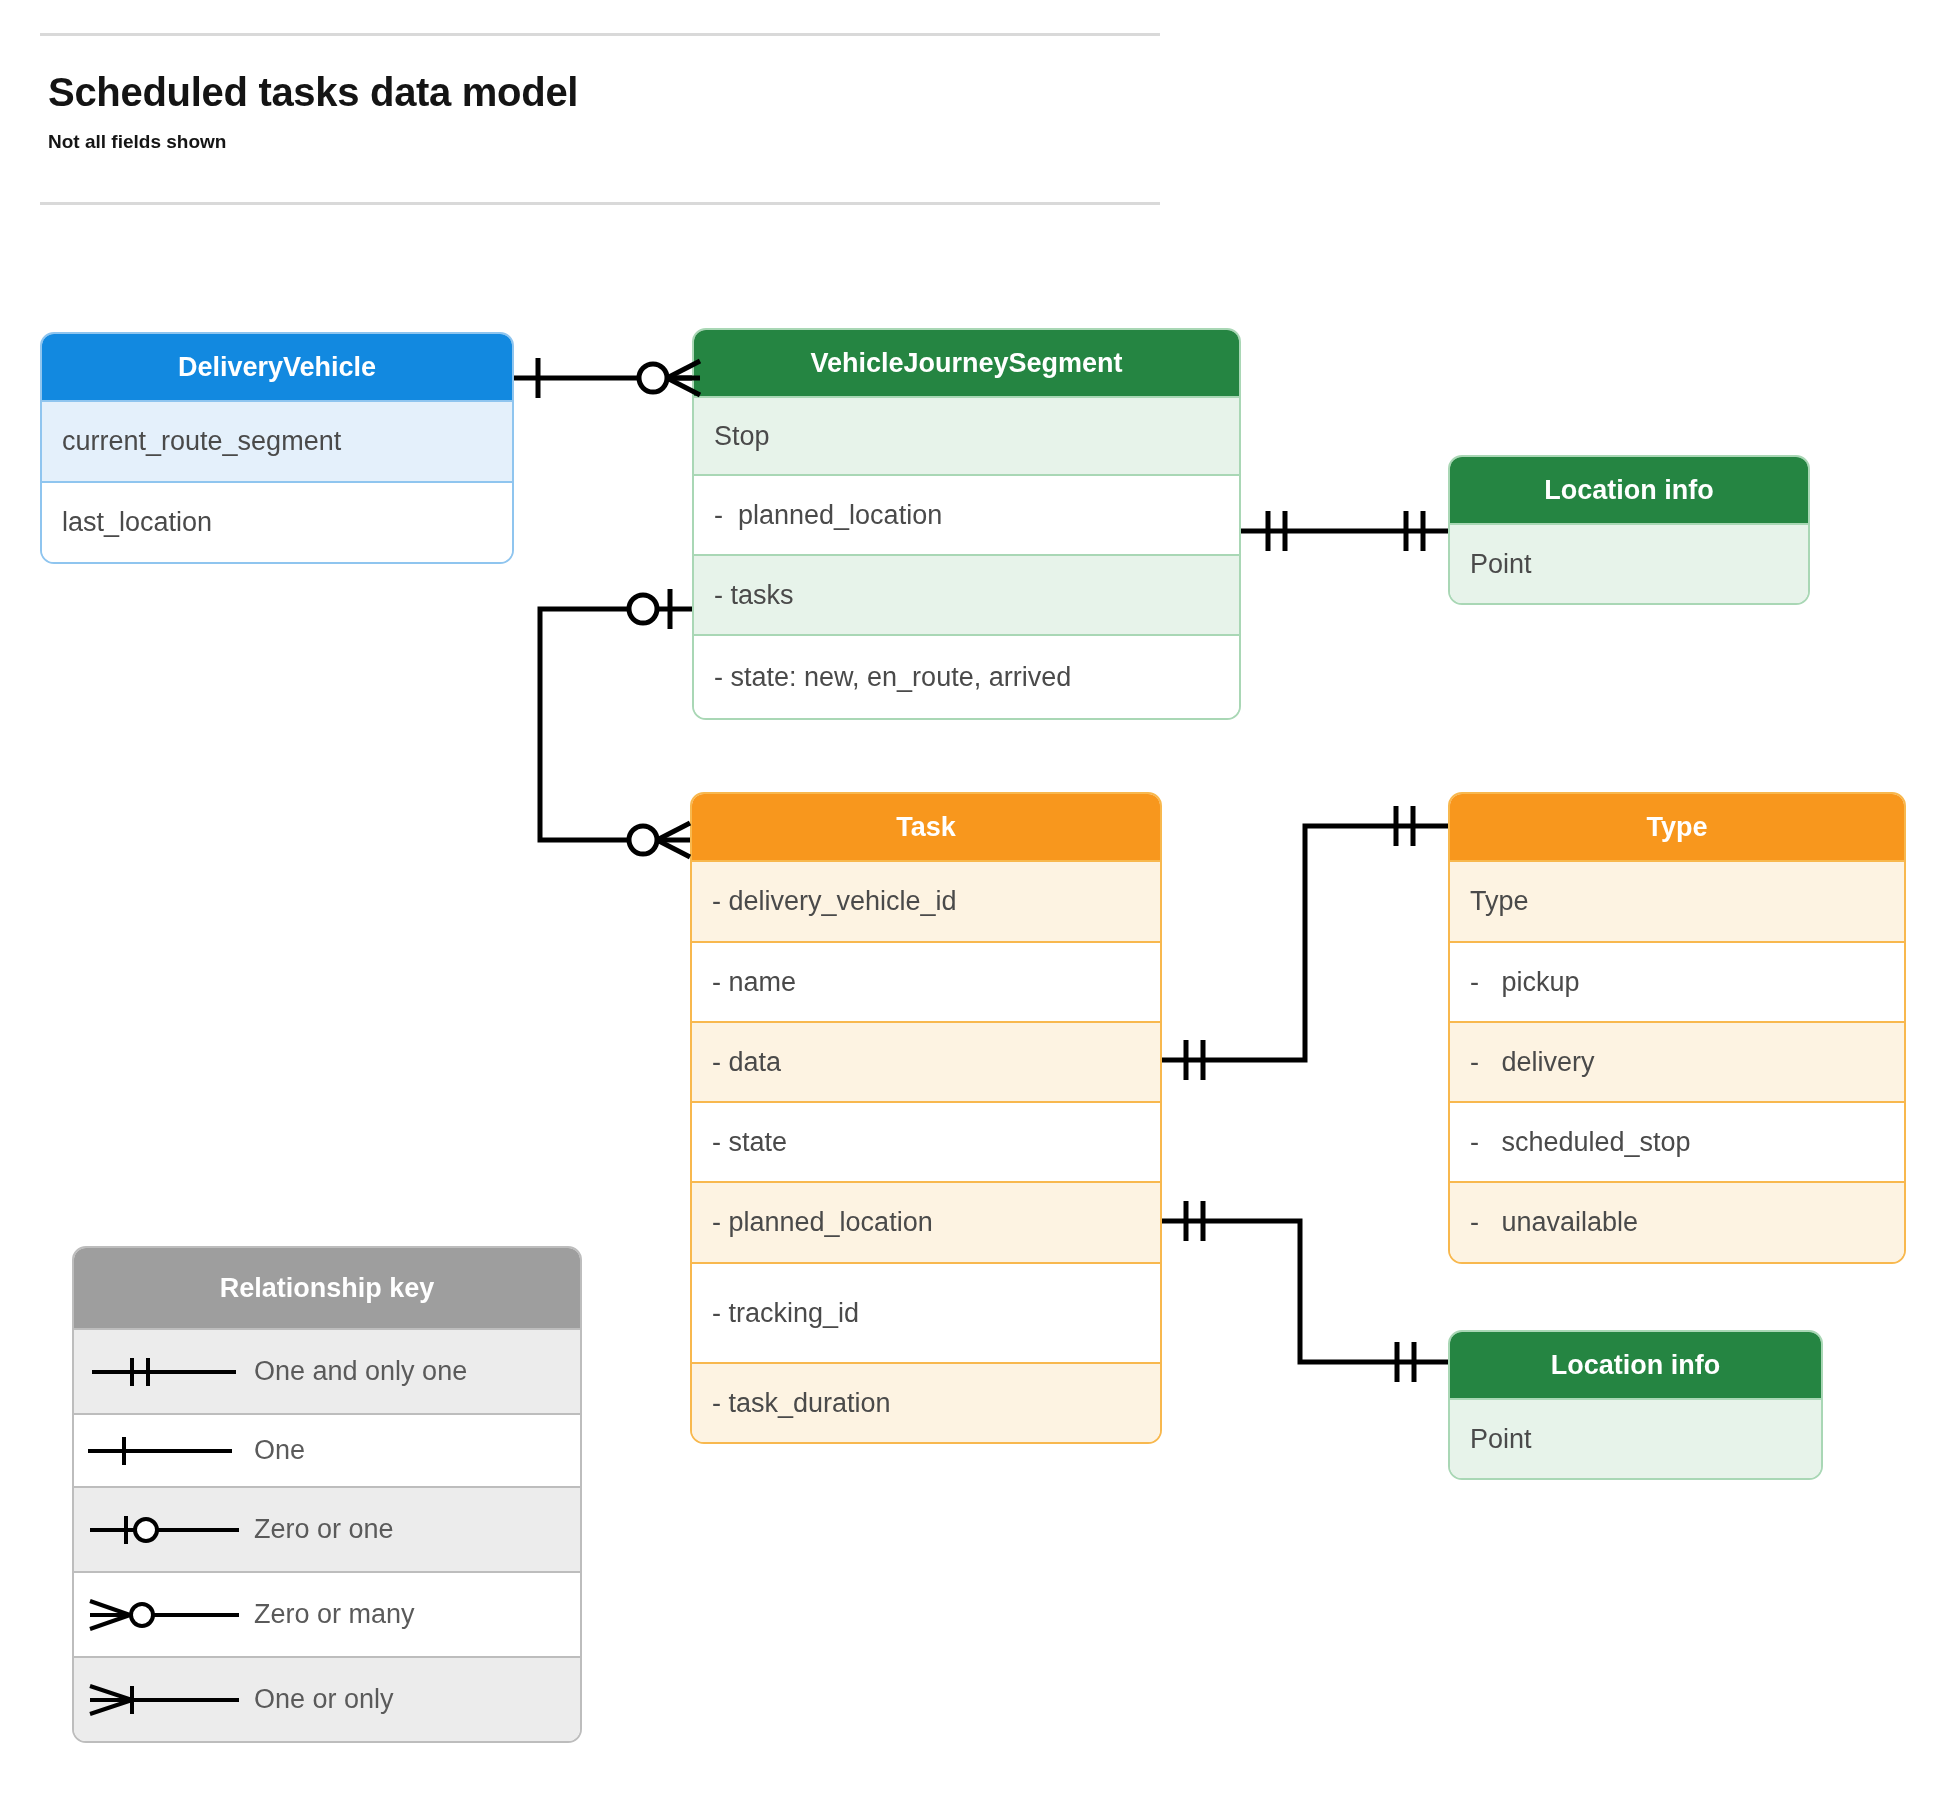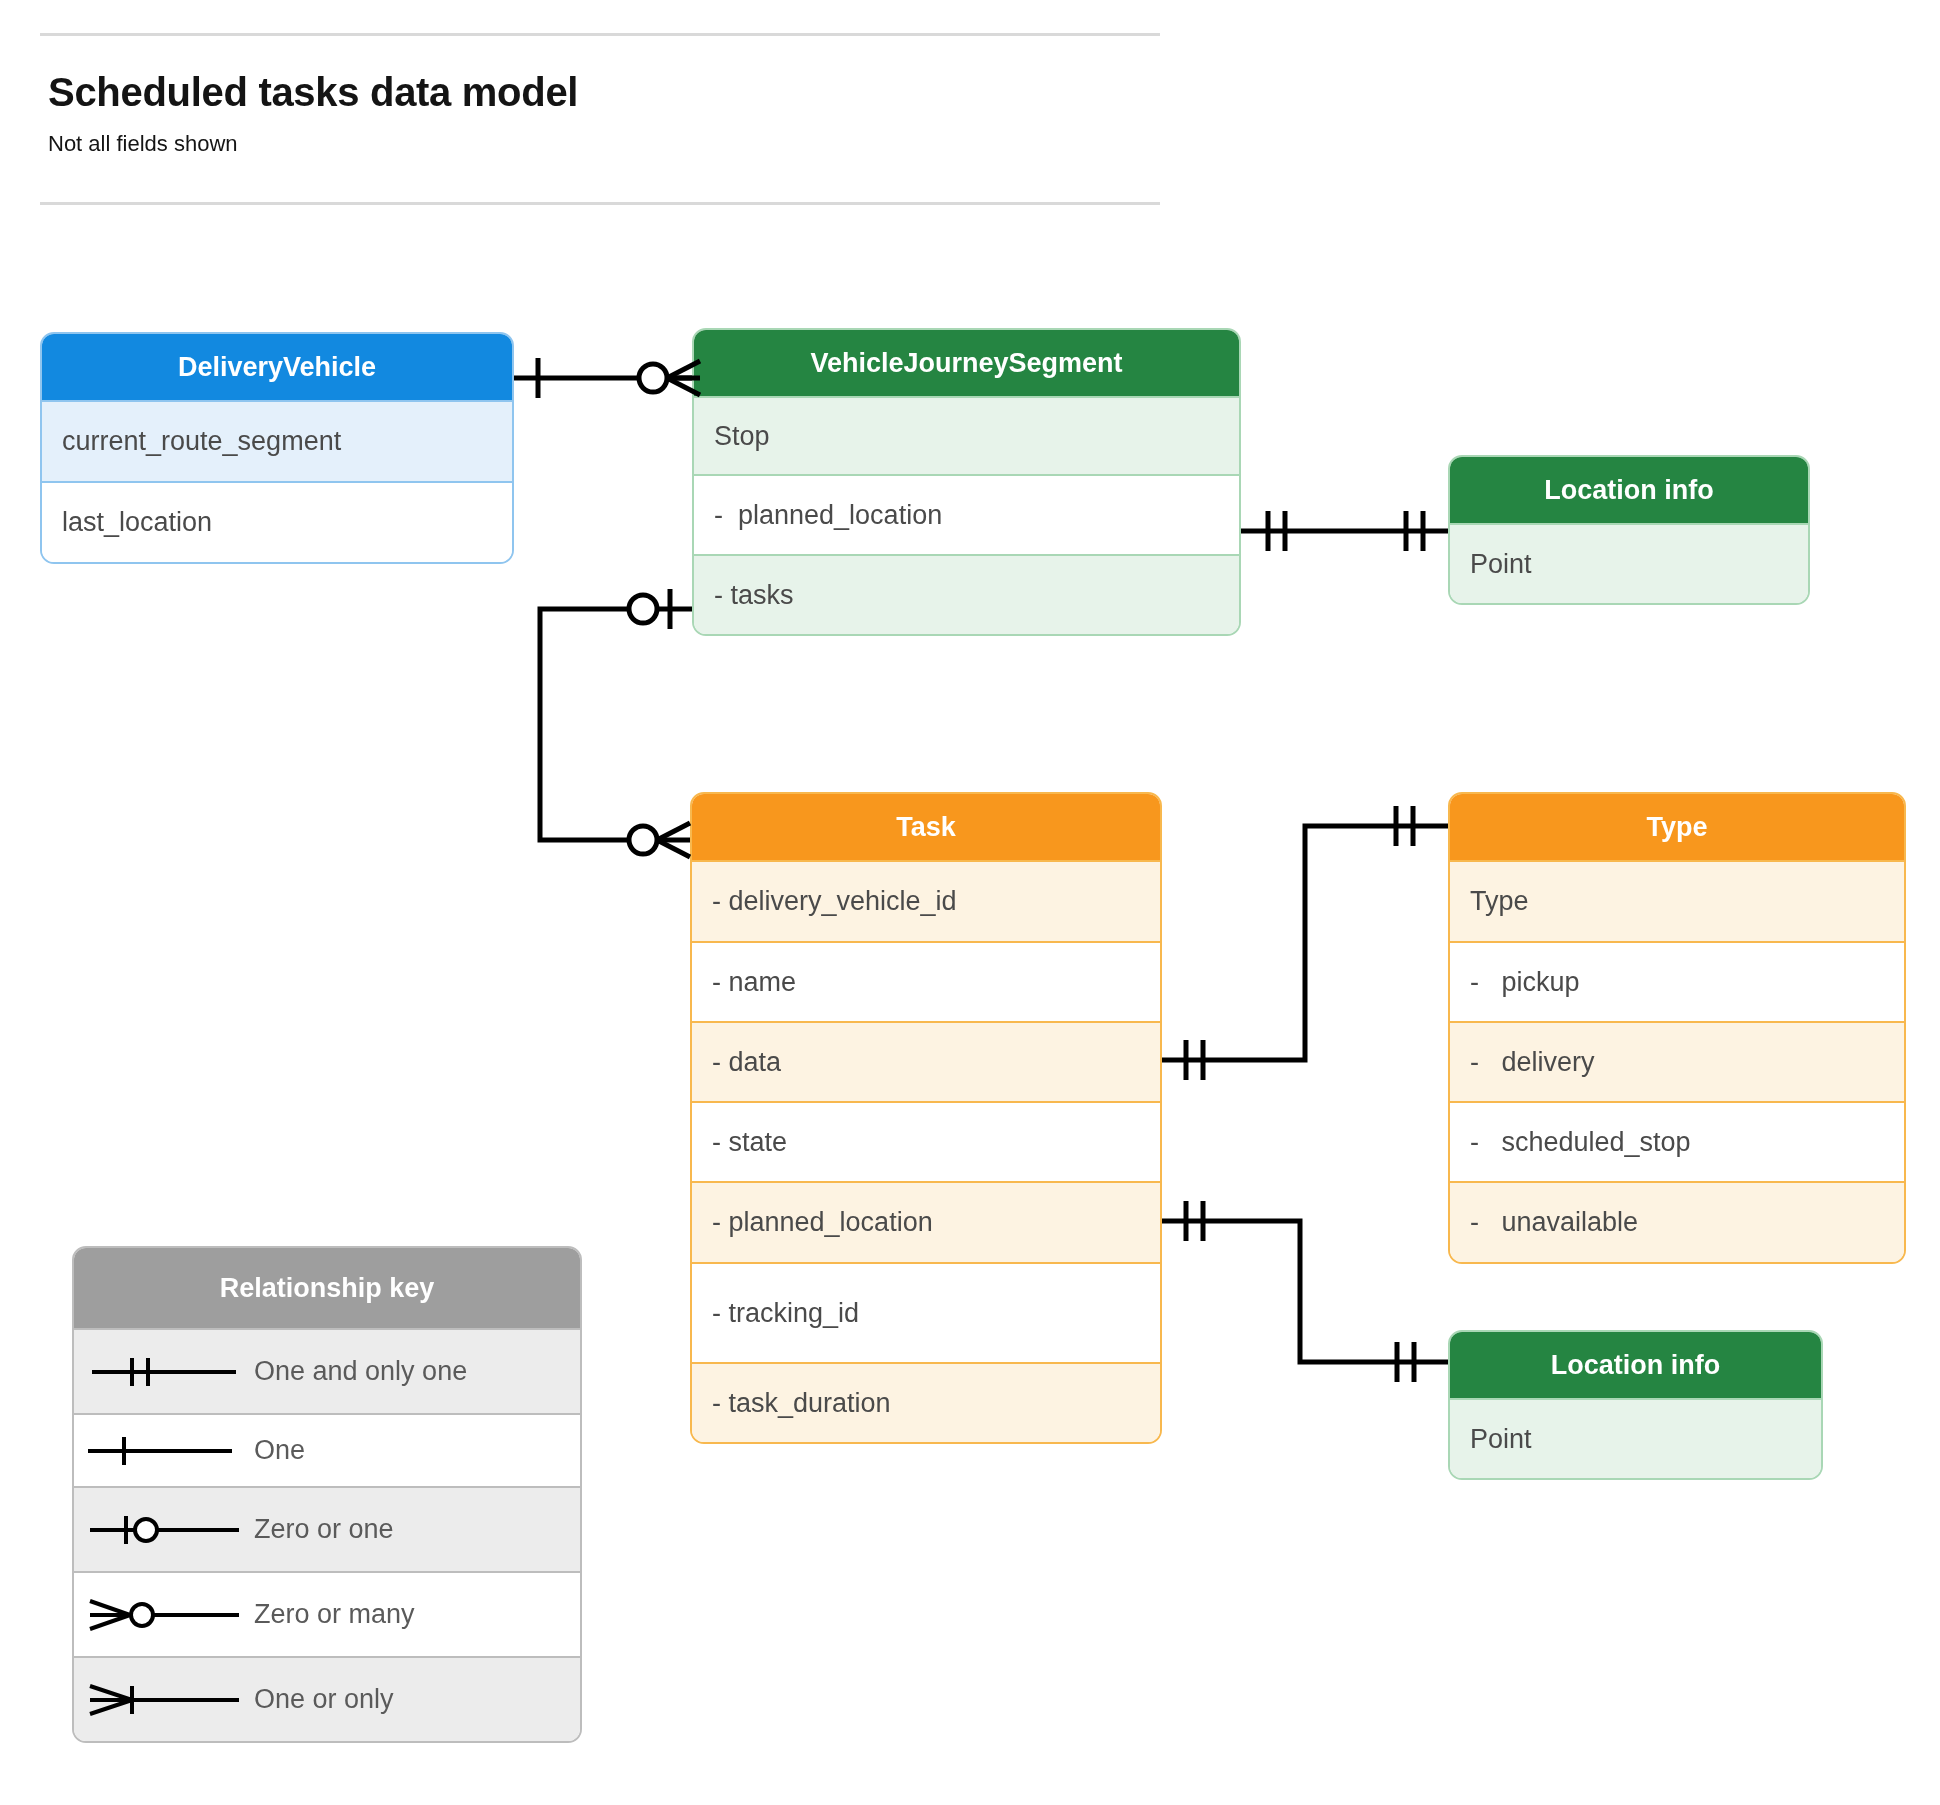--- a/index.html
+++ b/index.html
@@ -37,22 +37,22 @@
     font-size: 40px;
     font-weight: bold;
     color: #141414;
     letter-spacing: -0.3px;
     white-space: nowrap;
   }
   #page-subtitle {
     position: absolute;
     left: 48px;
     top: 131px;
-    font-size: 22px;
-    font-weight: normal;
+    font-size: 19px;
+    font-weight: bold;
     color: #151515;
     white-space: nowrap;
   }
 
   
   .entity {
     position: absolute;
     box-sizing: border-box;
     border-radius: 14px;
     overflow: hidden;
@@ -147,20 +147,21 @@
     <div class="hdr" style="height:66px;">DeliveryVehicle</div>
     <div class="row alt" style="height:81px;">current_route_segment</div>
     <div class="row plain" style="height:81px;">last_location</div>
   </div>
 
   <div class="entity e-green" style="left:692px; top:328px; width:549px;">
     <div class="hdr" style="height:66px;">VehicleJourneySegment</div>
     <div class="row alt" style="height:78px;">Stop</div>
     <div class="row plain" style="height:80px;">-  planned_location</div>
     <div class="row alt" style="height:80px;">- tasks</div>
+    <div class="row plain" style="height:84px;">- state: new, en_route, arrived</div>
   </div>
 
   <div class="entity e-green" style="left:1448px; top:455px; width:362px;">
     <div class="hdr" style="height:66px;">Location info</div>
     <div class="row alt" style="height:80px;">Point</div>
   </div>
 
   <div class="entity e-orange" style="left:690px; top:792px; width:472px;">
     <div class="hdr" style="height:66px;">Task</div>
     <div class="row alt" style="height:81px;text-align:right;">- delivery_vehicle_id</div>

